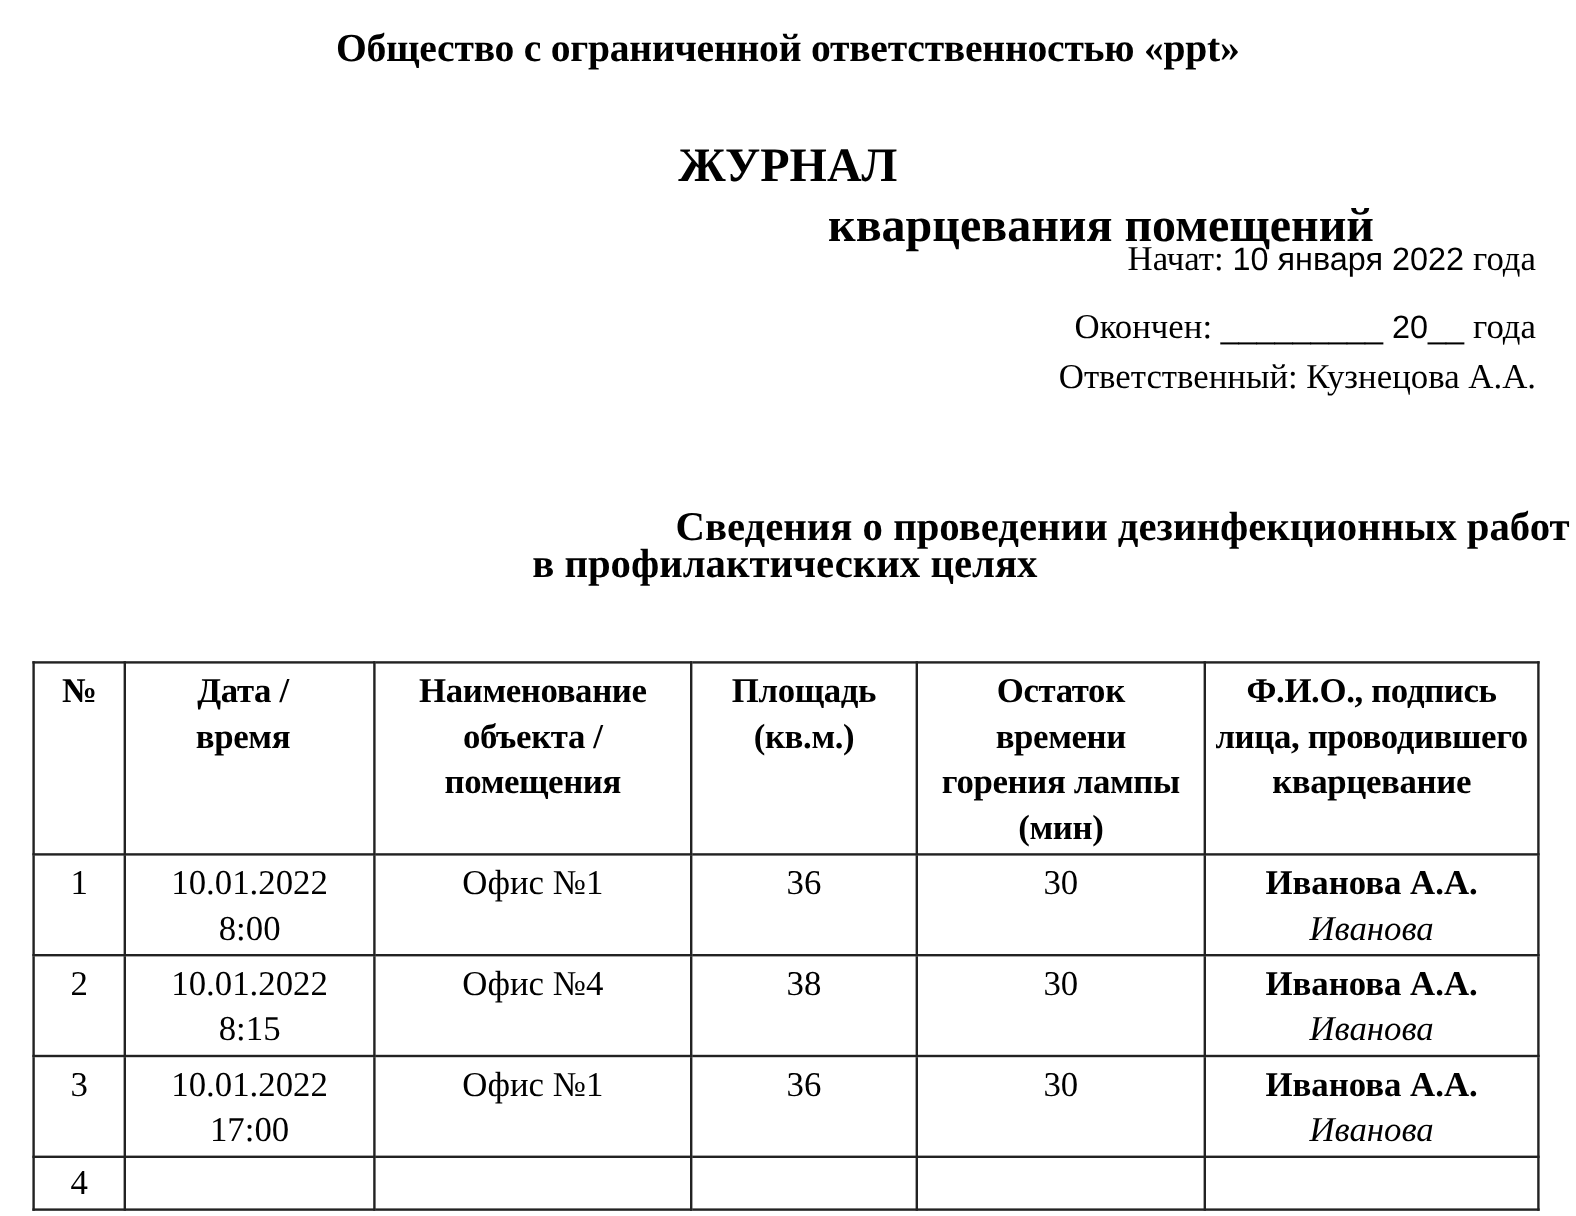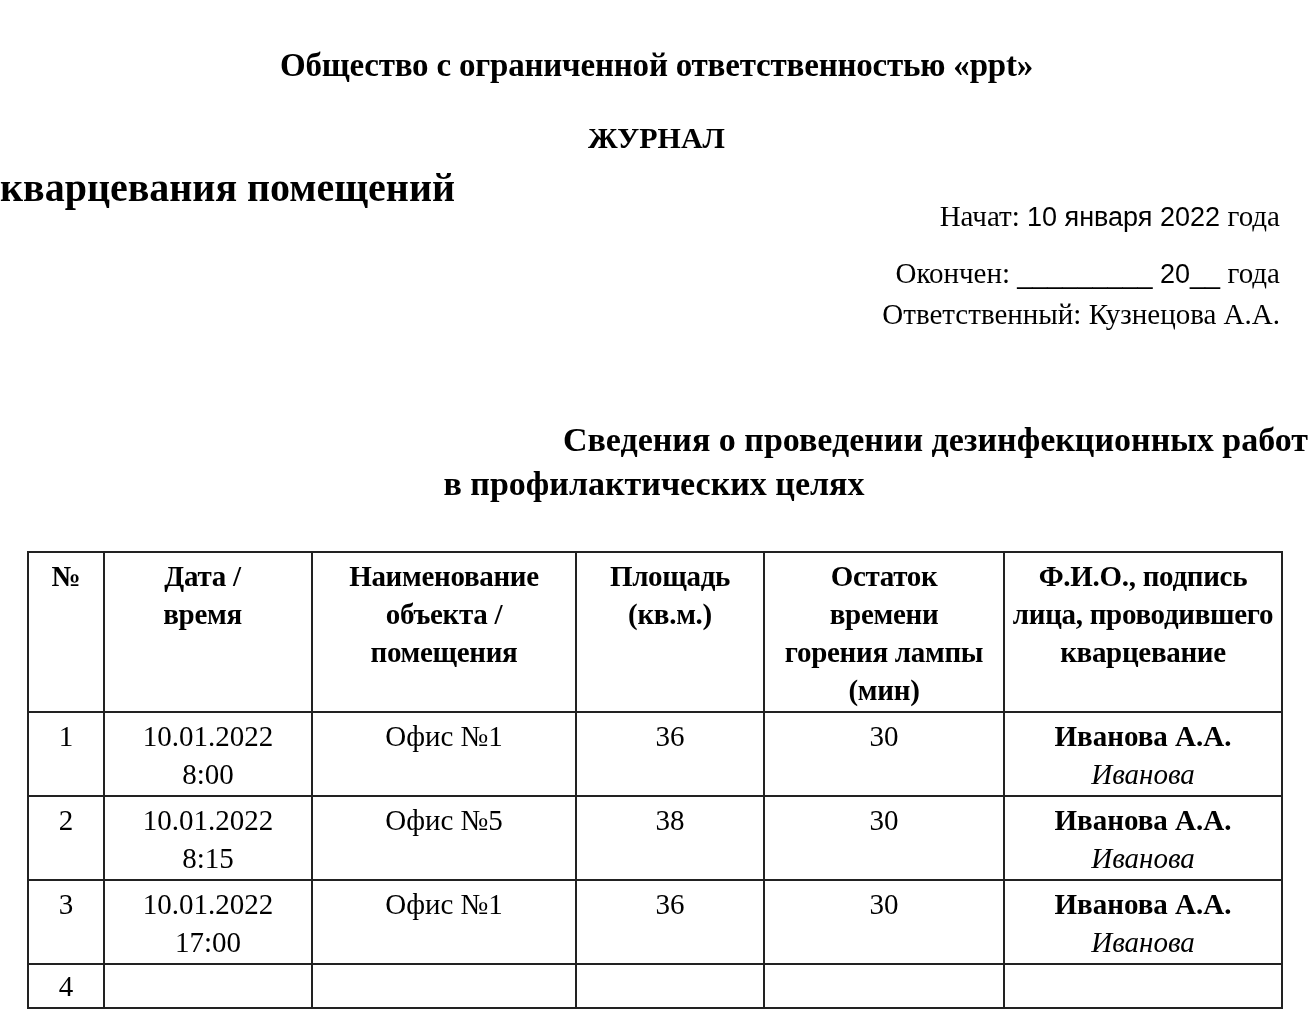--- a/index.html
+++ b/index.html
@@ -2,44 +2,44 @@
 <html><head>
 <meta charset="utf-8">
 <style>
   html, body { margin: 0; padding: 0; background: #ffffff; }
   body {
     width: 1313px; height: 1013px; position: relative; overflow: hidden;
     font-family: "Liberation Serif", "DejaVu Serif", serif; color: #000;
   }
   .org {
     position: absolute; top: 20px; left: 0; width: 1313px; text-align: center;
-    font-weight: bold; font-size: 33px; line-height: 42px; letter-spacing: -0.2px; margin-top: 24px;
+    font-weight: bold; font-size: 33px; line-height: 42px; letter-spacing: -0.2px;
   }
   .title1 {
     position: absolute; top: 114px; left: 0; width: 1313px; text-align: center;
-    font-weight: bold; font-size: 30px; line-height: 48px;
+    font-weight: bold; font-size: 40px; line-height: 48px;
   }
   .title2 {
-    position: absolute; top: 164px; left: 0; width: 1145px; text-align: left;
+    position: absolute; top: 164px; left: 0; width: 1145px; text-align: right;
     font-weight: bold; font-size: 40px; line-height: 48px;
   }
   .meta {
     position: absolute; right: 33px; text-align: right;
     font-size: 29px; line-height: 40px; white-space: pre;
   }
   .meta .sans { font-family: "Liberation Sans", "DejaVu Sans", sans-serif; font-size: 27px; }
   .m1 { top: 196px; }
   .m2 { top: 253px; text-align: right; }
   .m3 { top: 294px; }
   .sub1 {
     position: absolute; top: 418px; left: 0; width: 1308px; text-align: right;
     font-weight: bold; font-size: 34px; line-height: 44px;
   }
   .sub2 {
-    position: absolute; top: 462px; left: 0; width: 1308px; text-align: center;
+    position: absolute; top: 449px; left: 0; width: 1308px; text-align: center;
     font-weight: bold; font-size: 34px; line-height: 44px;
   }
   table.journal {
     position: absolute; top: 551px; left: 27px; width: 1254px;
     border-collapse: collapse; table-layout: fixed;
   }
   table.journal td, table.journal th {
     border: 2px solid #222; vertical-align: top; text-align: center;
     padding: 4px 2px 2px 2px; font-size: 29px; line-height: 38px;
   }
@@ -97,21 +97,21 @@
           <span class="sig">Иванова</span>
         </td>
   </tr>
 
   <tr class="data-row">
     <td>2</td>
     <td>
           <span class="dt">10.01.2022</span>
           <span class="dt">8:15</span>
         </td>
-    <td>Офис №5</td>
+    <td>Офис №4</td>
     <td>38</td>
     <td>30</td>
     <td>
           <span class="name">Иванова А.А.</span>
           <span class="sig">Иванова</span>
         </td>
   </tr>
 
   <tr class="data-row">
     <td>3</td>

